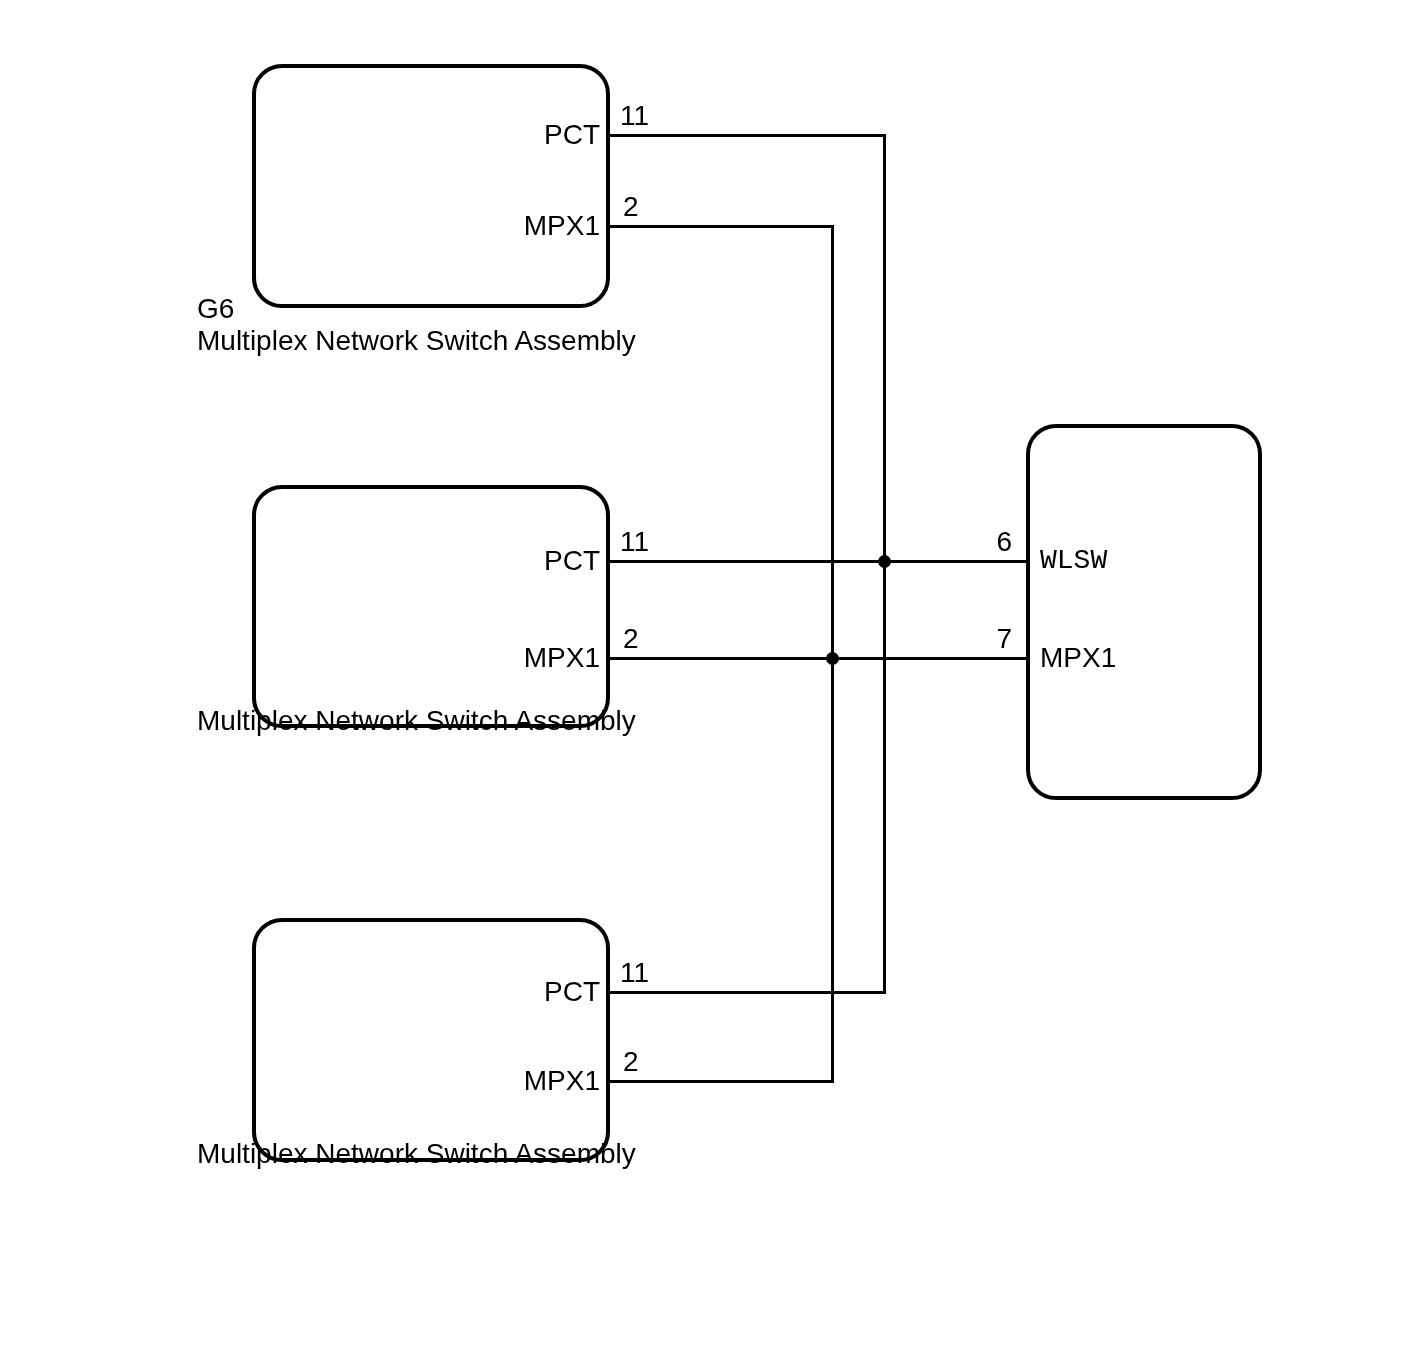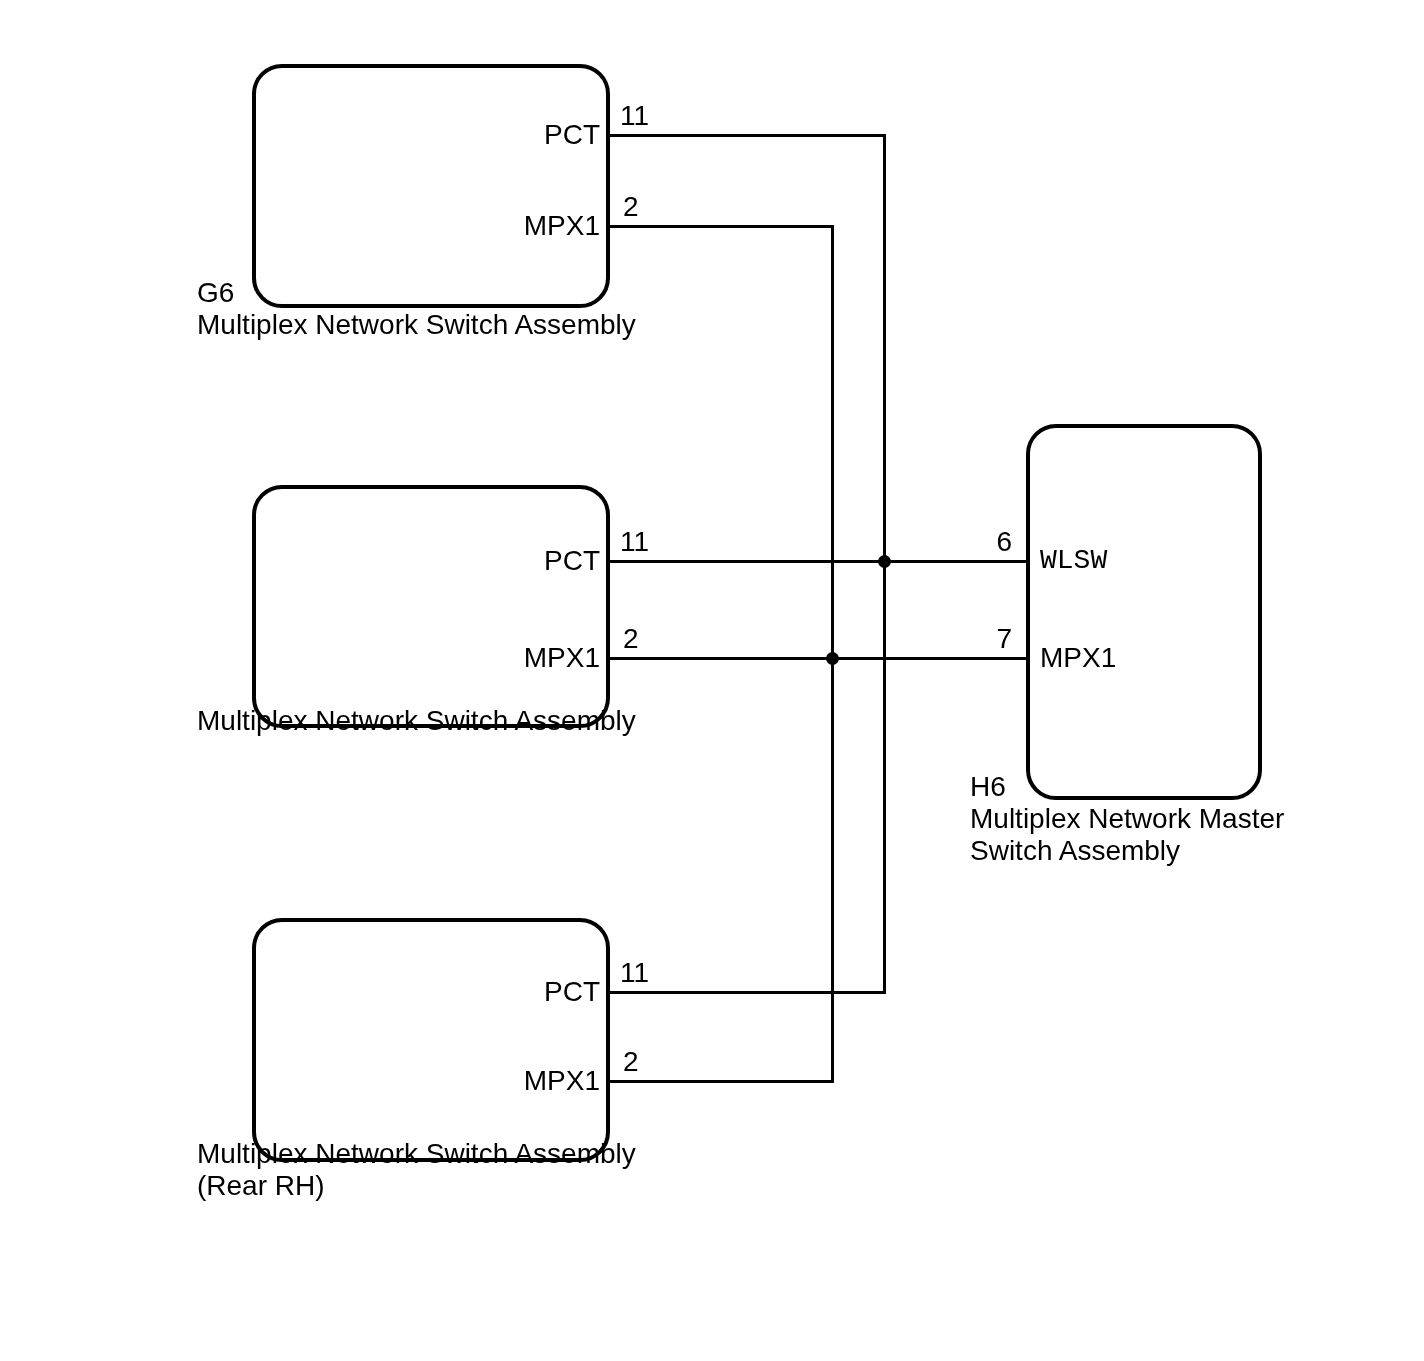--- a/index.html
+++ b/index.html
@@ -69,48 +69,42 @@
   <div class="wire v" style="left:831px; top:225px; height:858px;"></div>
 
   <div class="dot" style="left:878px; top:555px;"></div>
   <div class="dot" style="left:826px; top:652px;"></div>
 
   <div class="box" style="left:252px; top:64px; width:358px; height:244px;"></div>
   <div class="pin-name ra" style="left:400px; top:119px;">PCT</div>
   <div class="pin-num" style="left:620px; top:100px;">11</div>
   <div class="pin-name ra" style="left:400px; top:210px;">MPX1</div>
   <div class="pin-num" style="left:623px; top:191px;">2</div>
-  <div class="node-label" style="left:197px; top:277px;">
+  <div class="node-label" style="left:197px; top:293px;">
     <div>G6</div>
     <div>Multiplex Network Switch Assembly</div>
   </div>
 
   <div class="box" style="left:252px; top:485px; width:358px; height:243px;"></div>
   <div class="pin-name ra" style="left:400px; top:545px;">PCT</div>
   <div class="pin-num" style="left:620px; top:526px;">11</div>
   <div class="pin-name ra" style="left:400px; top:642px;">MPX1</div>
   <div class="pin-num" style="left:623px; top:623px;">2</div>
   <div class="node-label" style="left:197px; top:705px;">
     <div>Multiplex Network Switch Assembly</div>
   </div>
 
   <div class="box" style="left:252px; top:918px; width:358px; height:244px;"></div>
   <div class="pin-name ra" style="left:400px; top:976px;">PCT</div>
   <div class="pin-num" style="left:620px; top:957px;">11</div>
   <div class="pin-name ra" style="left:400px; top:1065px;">MPX1</div>
   <div class="pin-num" style="left:623px; top:1046px;">2</div>
   <div class="node-label" style="left:197px; top:1138px;">
     <div>Multiplex Network Switch Assembly</div>
-    <div>(Rear RH)</div>
   </div>
 
   <div class="box" style="left:1026px; top:424px; width:236px; height:376px;"></div>
   <div class="pin-name" style="left:1040px; top:545px;font-family:Liberation Mono, monospace;">WLSW</div>
   <div class="pin-num ra" style="left:812px; top:526px;">6</div>
   <div class="pin-name" style="left:1040px; top:642px;">MPX1</div>
   <div class="pin-num ra" style="left:812px; top:623px;">7</div>
-  <div class="node-label" style="left:970px; top:771px;">
-    <div>H6</div>
-    <div>Multiplex Network Master</div>
-    <div>Switch Assembly</div>
-  </div>
 
 </div>
 
 </body></html>

